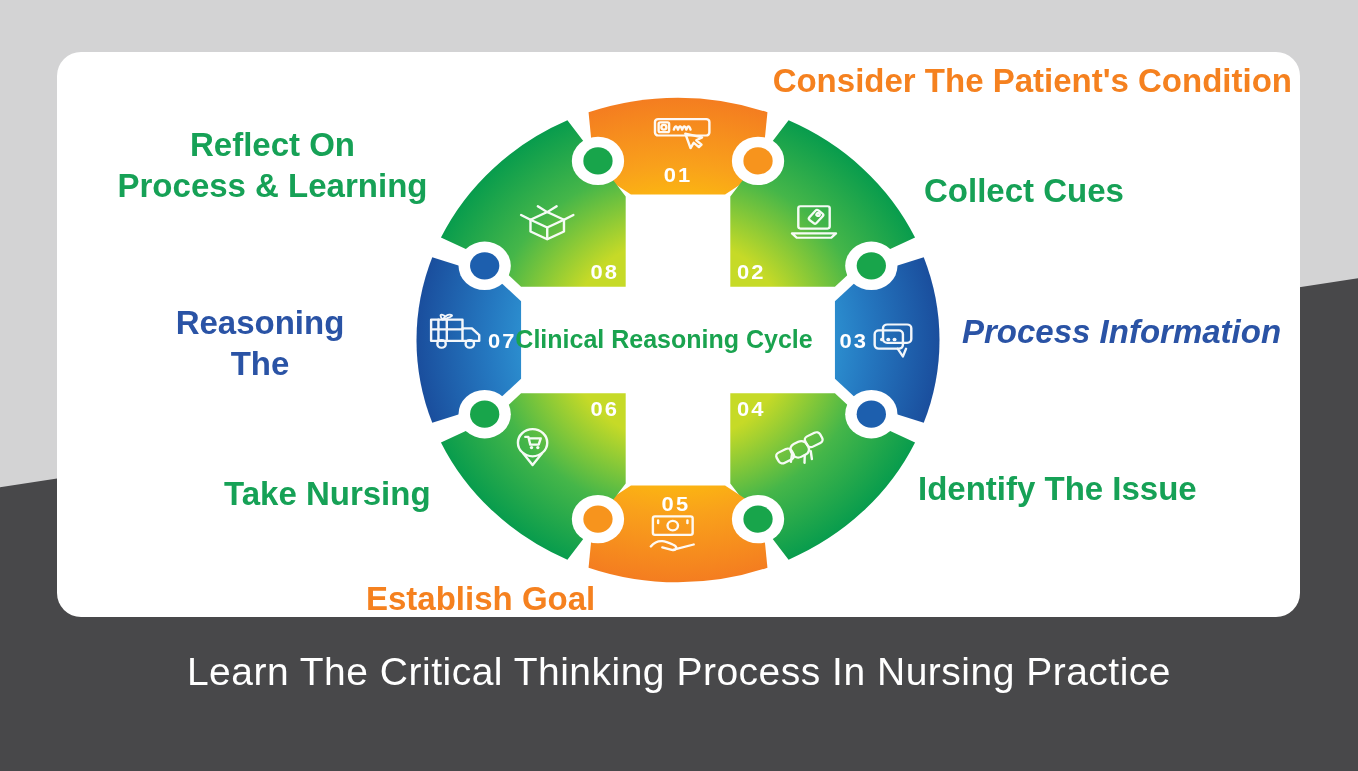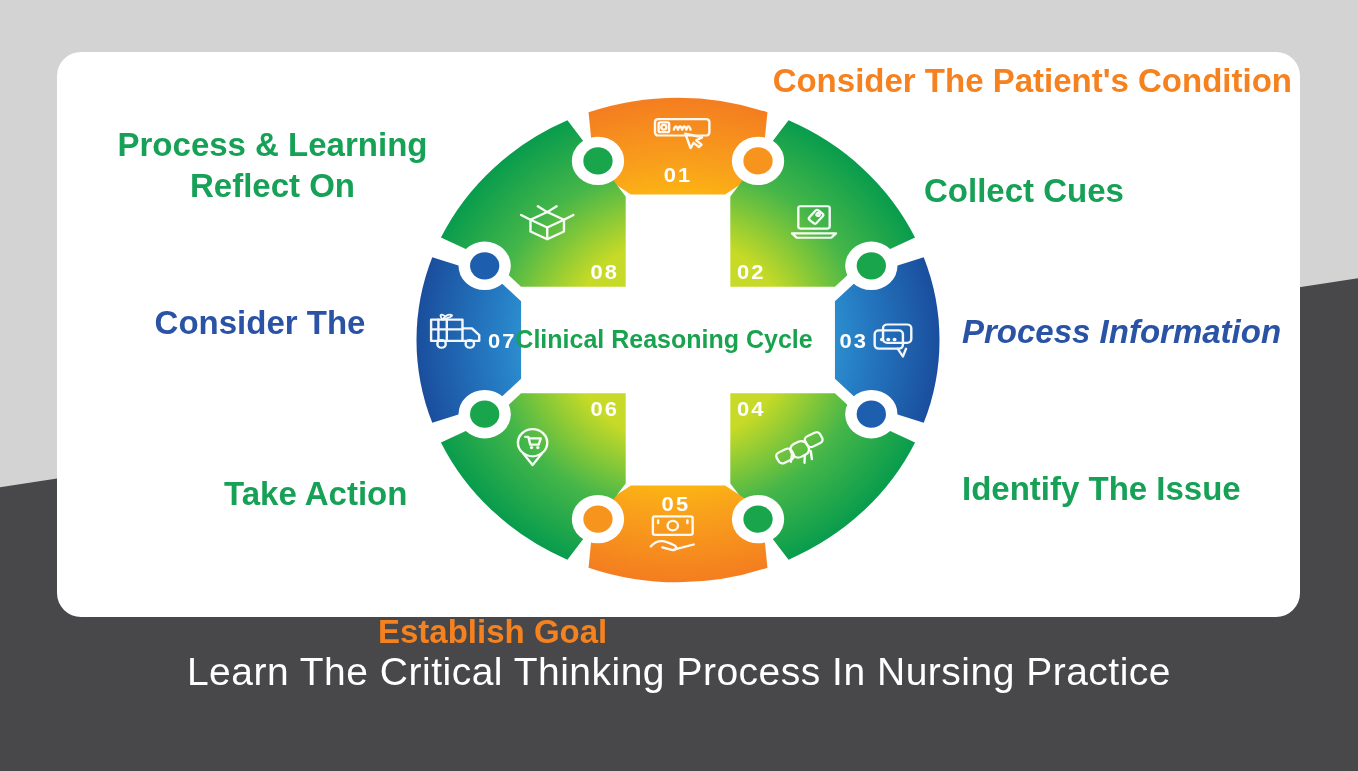--- a/index.html
+++ b/index.html
@@ -23,22 +23,22 @@
     position:absolute;font-weight:bold;font-size:33px;line-height:1.3;
     white-space:nowrap;letter-spacing:0px;
   }
   .label.twoline{white-space:normal;text-align:center;line-height:41px;}
   .lbl-orange{color:#f5811f;}
   .lbl-green{color:#16a156;}
   .lbl-blue{color:#2a53a5;}
   .pos-consider{top:60px;right:66px;}
   .pos-collect{top:170px;left:924px;}
   .pos-process{top:311px;left:962px;font-style:italic;}
-  .pos-identify{top:468px;left:962px;}
-  .pos-establish{top:578px;left:378px;margin-top:33px;}
+  .pos-identify{top:468px;left:918px;}
+  .pos-establish{top:578px;left:366px;}
   .pos-take{top:473px;left:224px;}
   .pos-evaluate{top:302px;left:150px;width:220px;}
   .pos-reflect{top:124px;left:110px;width:325px;}
   .center-label{
     position:absolute;left:664px;top:339px;transform:translate(-50%,-50%);
     color:#1aa34f;font-weight:bold;font-size:25px;white-space:nowrap;
   }
   .headline{
     position:absolute;left:0;top:650px;width:100%;text-align:center;
     color:#ffffff;font-weight:normal;font-size:39px;letter-spacing:0.5px;
@@ -182,24 +182,24 @@
     <text class="seg-num" x="-168" y="8" text-anchor="middle">07</text>
     <text class="seg-num" x="-70" y="-63" text-anchor="middle">08</text>
   </g>
 </svg>
 
 <div class="label lbl-orange pos-consider">Consider The Patient's Condition</div>
 <div class="label lbl-green pos-collect">Collect Cues</div>
 <div class="label lbl-blue pos-process">Process Information</div>
 <div class="label lbl-green pos-identify">Identify The Issue</div>
 <div class="label lbl-orange pos-establish">Establish Goal</div>
-<div class="label lbl-green pos-take">Take Action</div>
+<div class="label lbl-green pos-take">Take Nursing</div>
 <div class="label lbl-blue twoline pos-evaluate">
-  <div>Consider The</div>
+  <div>Reasoning The</div>
 </div>
 <div class="label lbl-green twoline pos-reflect">
+  <div>Reflect On</div>
   <div>Process &amp; Learning</div>
-  <div>Reflect On</div>
 </div>
 
 <div class="center-label">Clinical Reasoning Cycle</div>
 
 <div class="headline">Learn The Critical Thinking Process In Nursing Practice</div>
 
 </body></html>

